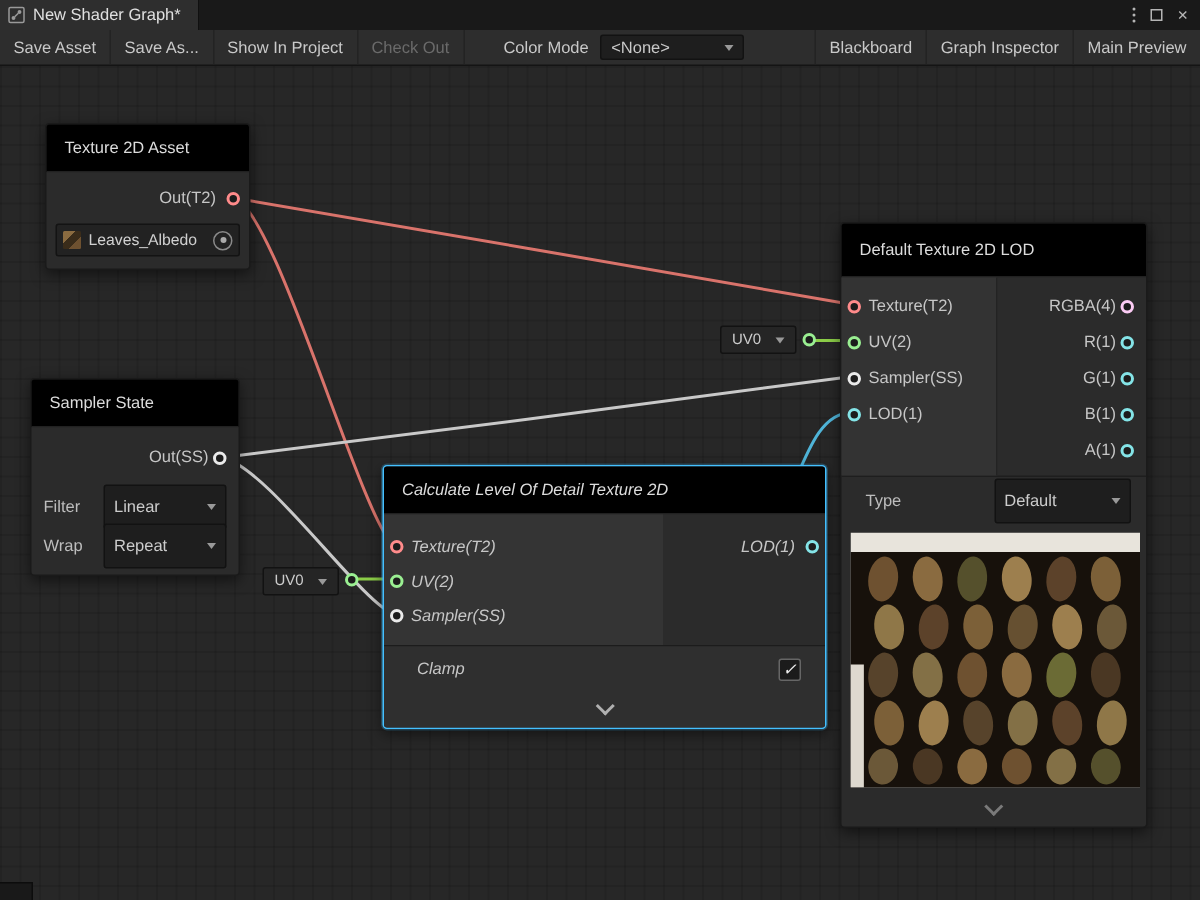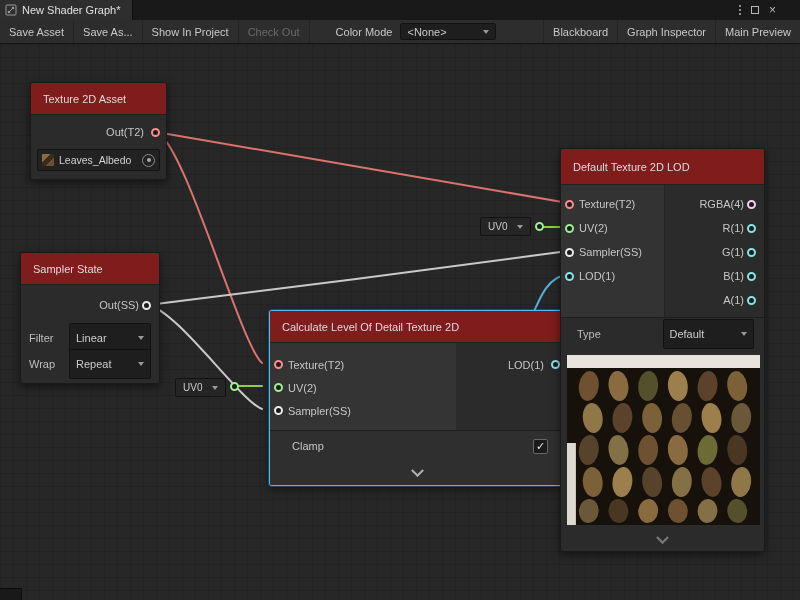--- a/index.html
+++ b/index.html
@@ -1,19 +1,19 @@
 <!DOCTYPE html>
 <html style="--selection: #44C0FF; --port-texture: #FF8B8B; --port-vector2: #9AEF92; --port-float: #84E4E7; --port-vector4: #FBCBF4; --port-sampler: #EAEAEA; --edge-texture: #D9736B; --edge-sampler: #C9C9C9; --edge-float: #4FB4D8; --edge-vector2: #8CCE48;"><head>
 <meta charset="utf-8">
 <style>
   * { margin:0; padding:0; box-sizing:border-box; font-family:"Liberation Sans", sans-serif; }
   html,body { width:800px; height:600px; overflow:hidden; background:#191919; }
 
   
-  .titlebar { position:absolute; top:0; left:0; right:16px; height:20px; background:#191919; display:flex; align-items:center; }
+  .titlebar { position:absolute; top:0; left:0; right:0; height:20px; background:#191919; display:flex; align-items:center; }
   .tab { height:20px; display:flex; align-items:center; gap:5px; padding:0 12px 0 5px; background:#2e2e2e; border-right:1px solid #101010; }
   .tab-title { font-size:11px; color:#e0e0e0; white-space:nowrap; }
   .win-controls { margin-left:auto; display:flex; align-items:center; gap:10px; padding-right:8px; }
   .dots-icon { display:flex; flex-direction:column; gap:2px; }
   .dots-icon i { width:2px; height:2px; border-radius:50%; background:#b5b5b5; }
   .square-icon { width:8px; height:8px; border:1px solid #b5b5b5; }
   .close-glyph { font-size:12px; color:#b5b5b5; line-height:1; }
 
   
   .toolbar { position:absolute; top:20px; left:0; right:0; height:24px; background:#2d2d2d; border-bottom:1px solid #141414; display:flex; align-items:stretch; font-size:11px; color:#c9c9c9; }
@@ -32,21 +32,21 @@
   .edges { position:absolute; inset:0; width:100%; height:100%; z-index:1; }
   .edges path { fill:none; stroke-width:2; stroke-linecap:round; }
   .e-texture { stroke:var(--edge-texture,#D9736B); }
   .e-sampler { stroke:var(--edge-sampler,#C9C9C9); }
   .e-float   { stroke:var(--edge-float,#4FB4D8); }
   .e-vec2    { stroke:var(--edge-vector2,#8CCE48); }
 
   
   .node { position:absolute; z-index:2; background:#2b2b2b; border:1px solid #1a1a1a; border-radius:3px; box-shadow:0 3px 9px rgba(0,0,0,.5); font-size:11px; color:#c6c6c6; }
   .node.selected { border:1px solid var(--selection,#44C0FF); box-shadow:0 0 0 1px rgba(68,192,255,.25), 0 3px 9px rgba(0,0,0,.5); }
-  .node-header { background:#7f1d1d; color:#dcdcdc; padding:10px 12px 9px; border-bottom:1px solid #212121; border-radius:2px 2px 0 0; white-space:nowrap; }
+  .node-header { background:#000000; color:#dcdcdc; padding:10px 12px 9px; border-bottom:1px solid #212121; border-radius:2px 2px 0 0; white-space:nowrap; }
   .port-row { position:relative; display:flex; align-items:center; height:24px; }
   .port-row.in { padding-left:18px; }
   .port-row.out { justify-content:flex-end; padding-right:20px; }
   .port { position:absolute; top:50%; margin-top:-4.5px; width:9px; height:9px; border-radius:50%; background:#1c1c1c; border:2px solid #999; }
   .port.left { left:4px; } .port.right { right:8px; }
   .p-texture { border-color:var(--port-texture,#FF8B8B); }
   .p-vec2 { border-color:var(--port-vector2,#9AEF92); }
   .p-float { border-color:var(--port-float,#84E4E7); }
   .p-vec4 { border-color:var(--port-vector4,#FBCBF4); }
   .p-sampler { border-color:var(--port-sampler,#EAEAEA); }
@@ -65,21 +65,21 @@
 
   
   #node-sampler-state { left:20px; top:208px; width:140px; }
   #node-sampler-state .port-row.out { height:40px; }
   .prop-row { display:flex; align-items:center; height:26px; padding:0 8px; gap:8px; }
   .prop-label { width:32px; color:#bdbdbd; }
   .prop-row .dropdown { flex:1; }
   .node-pad-bottom { height:6px; }
 
   
-  #node-calc-lod { left:269px; top:266px; width:296px; }
+  #node-calc-lod { left:255px; top:266px; width:296px;font-style:italic; }
   .calc-body { display:flex; }
   .calc-inputs { flex:1; background:#343434; padding:10px 0 8px; }
   .calc-inputs .port-row { height:23px; }
   .calc-outputs { width:108px; padding-top:10px; }
   .calc-outputs .port-row { height:23px; }
   .calc-lower { border-top:1px solid #1c1c1c; background:#2f2f2f; border-radius:0 0 2px 2px; }
   .clamp-row { display:flex; align-items:center; justify-content:space-between; height:30px; padding:0 16px 0 22px; }
   .checkbox { width:15px; height:15px; background:#1b1b1b; border:1px solid #666; border-radius:2px; display:flex; align-items:center; justify-content:center; font-size:11px; color:#ececec; }
   .collapse-row { height:24px; display:flex; align-items:center; justify-content:center; }
   .chev { width:9px; height:9px; border-right:2px solid #b0b0b0; border-bottom:2px solid #b0b0b0; transform:rotate(45deg) translate(-2px,-2px); }

